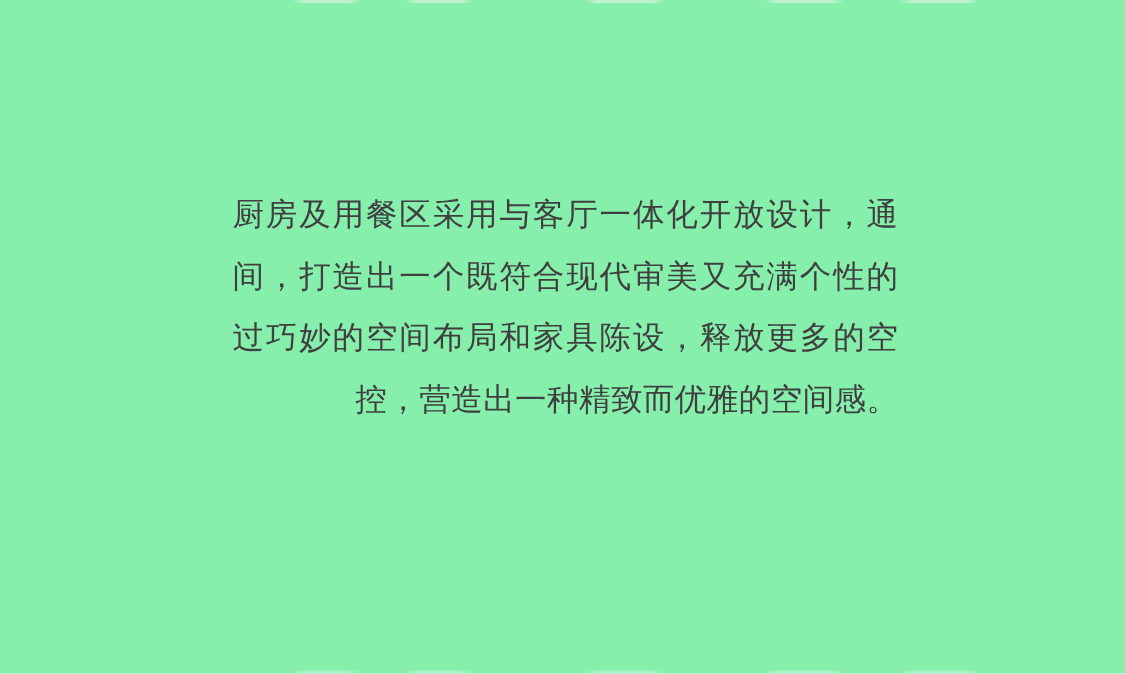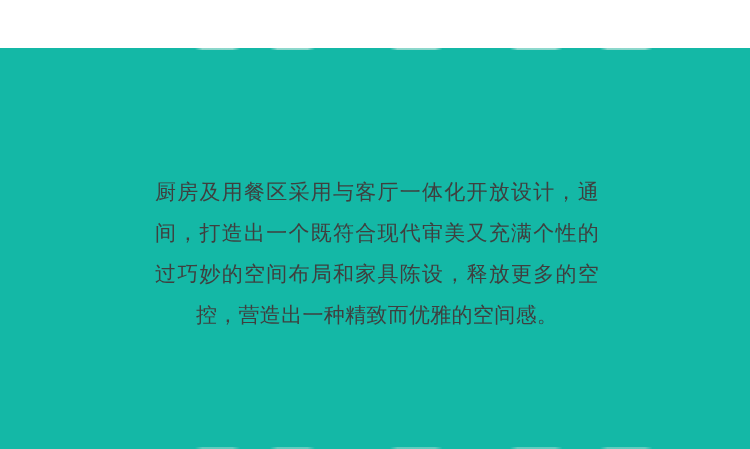--- a/index.html
+++ b/index.html
@@ -10,43 +10,42 @@
       width: 750px;
       height: 449px;
       background: #ffffff;
       overflow: hidden;
       position: relative;
       font-family: "Liberation Sans", sans-serif;
     }
     .page {
       position: absolute;
       inset: 0;
-      background: #14b8a6;
-      margin-top: 48px;
+      background: #86efac;
     }
     .text-block {
       position: absolute;
       left: 155px;
       top: 123px;
       width: 444px;
       color: #3f3f3f;
       font-size: 21px;
       line-height: 41px;
       letter-spacing: 0.3px;
     }
     .text-block .line {
       white-space: nowrap;
     }
     .text-block .line.justified {
       white-space: normal;
       text-align: justify;
       text-align-last: justify;
     }
     .text-block .line.last {
-      text-align: center;
+      text-align: right;
     }
     
     .edge-artifact {
       position: absolute;
       left: 0;
       width: 750px;
       height: 2px;
       pointer-events: none;
       opacity: 0.55;
       background:

